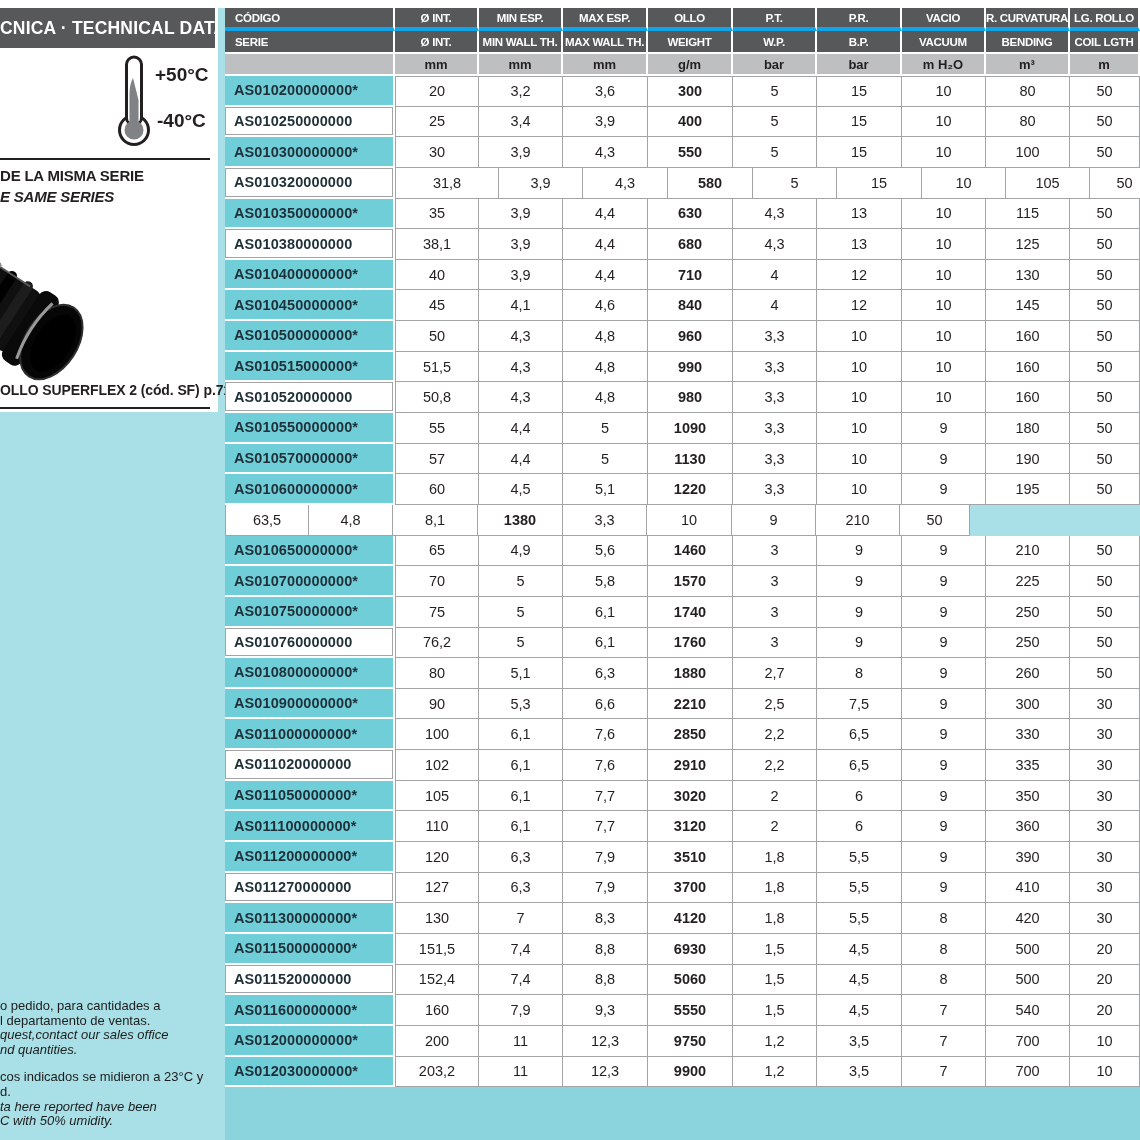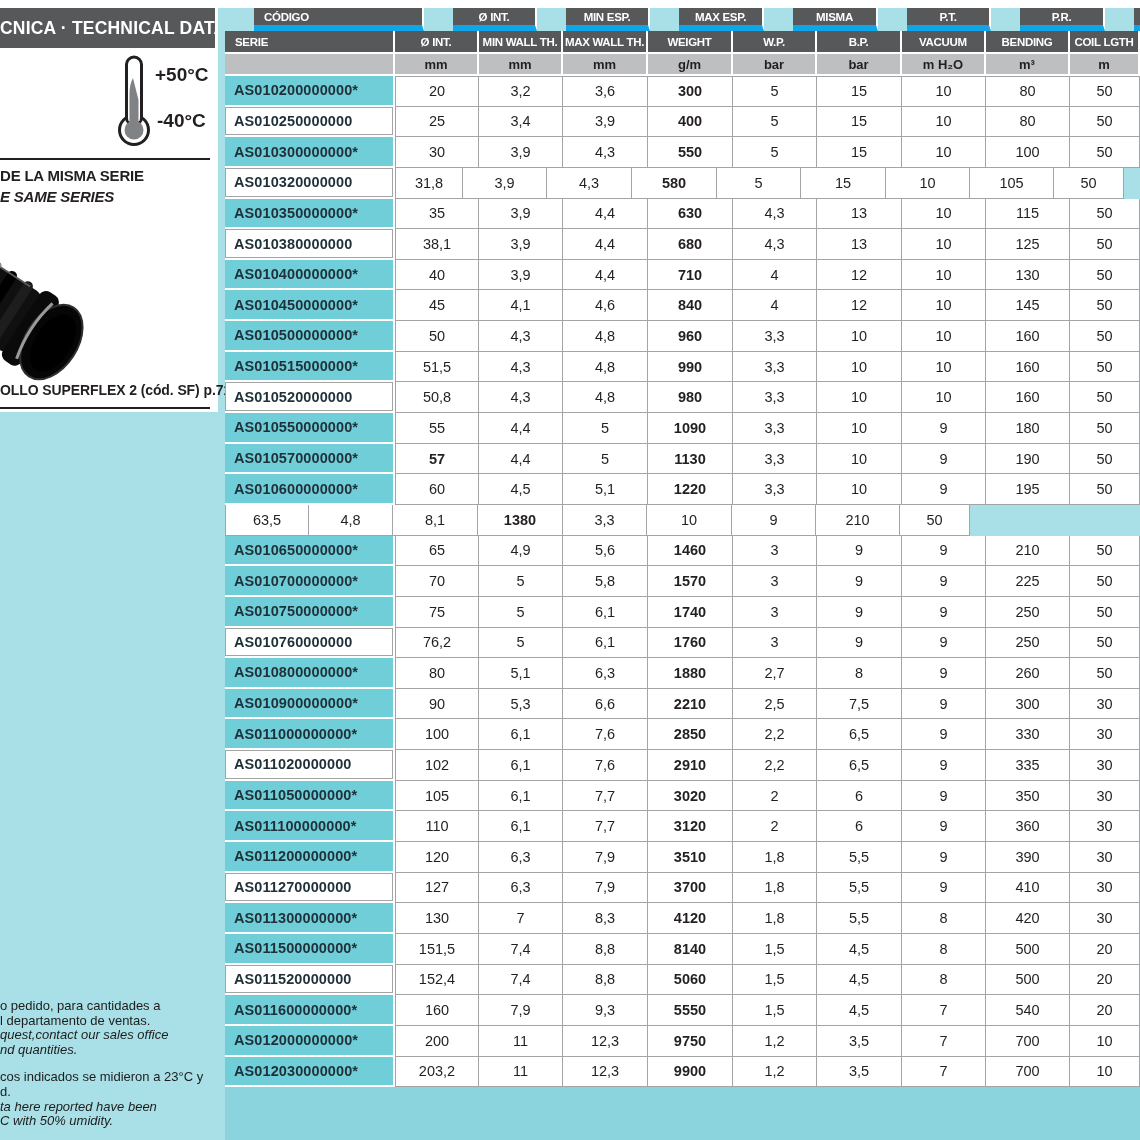--- a/index.html
+++ b/index.html
@@ -36,21 +36,21 @@
   
   .dtable { position:absolute; left:225px; top:8px; width:915px; }
   .thead-row { display:flex; }
   .hcell {
     box-sizing:border-box; flex:none; height:23px;
     display:flex; align-items:center; justify-content:center;
     background:#57585a; color:#fff; font-weight:bold; font-size:11.5px;
     letter-spacing:-0.3px; white-space:nowrap; overflow:hidden;
     border-right:2px solid #fff;
   }
-  .row-es .hcell { border-bottom:6px solid #0ea5e9;margin-left:29px; }
+  .row-es .hcell { border-bottom:4px solid #0ea5e9; }
   .row-en .hcell { border-bottom:2px solid #fff; }
   .row-units .hcell { background:#bdbfc1; color:#231f20; font-size:13px; height:22px; border-bottom:2px solid #fff; letter-spacing:0; }
   .hcell.c0 { justify-content:flex-start; padding-left:10px; }
 
   .tbody { display:flex; flex-direction:column; height:1011px; }
   .trow { flex:1 1 0; display:flex; min-height:0; }
   .tcell {
     box-sizing:border-box; flex:none; display:flex; align-items:center; justify-content:center;
     font-size:14.5px; background:#fff; color:#231f20;
     border-right:1px solid #a2a4a6; border-bottom:1px solid #a2a4a6;
@@ -136,21 +136,21 @@
       </div>
     </div>
 </div>
 
 <div class="dtable">
   <div class="thead-row row-es">
       <div class="hcell c0" style="width: 170px;">CÓDIGO</div>
       <div class="hcell" style="width: 84px;">Ø INT.</div>
       <div class="hcell" style="width: 84px;">MIN ESP.</div>
       <div class="hcell" style="width: 85px;">MAX ESP.</div>
-      <div class="hcell" style="width: 85px;">MISMA</div>
+      <div class="hcell" style="width: 85px;">OLLO</div>
       <div class="hcell" style="width: 84px;">P.T.</div>
       <div class="hcell" style="width: 85px;">P.R.</div>
       <div class="hcell" style="width: 84px;">VACIO</div>
       <div class="hcell" style="width: 84px;">R. CURVATURA</div>
       <div class="hcell" style="width: 70px;">LG. ROLLO</div>
     </div>
   <div class="thead-row row-en">
       <div class="hcell c0" style="width: 170px;">SERIE</div>
       <div class="hcell" style="width: 84px;">Ø INT.</div>
       <div class="hcell" style="width: 84px;">MIN WALL TH.</div>
@@ -206,21 +206,21 @@
         <div class="tcell val" style="width: 85px;">4,3</div>
         <div class="tcell val peso" style="width: 85px;">550</div>
         <div class="tcell val" style="width: 84px;">5</div>
         <div class="tcell val" style="width: 85px;">15</div>
         <div class="tcell val" style="width: 84px;">10</div>
         <div class="tcell val" style="width: 84px;">100</div>
         <div class="tcell val" style="width: 70px;">50</div>
       </div>
       <div class="trow">
         <div class="tcell code plain" style="width: 170px;">AS010320000000</div>
-        <div class="tcell val first-val" style="width: 68px;">31,8</div>
+        <div class="tcell val first-val" style="width: 104px;">31,8</div>
         <div class="tcell val" style="width: 84px;">3,9</div>
         <div class="tcell val" style="width: 85px;">4,3</div>
         <div class="tcell val peso" style="width: 85px;">580</div>
         <div class="tcell val" style="width: 84px;">5</div>
         <div class="tcell val" style="width: 85px;">15</div>
         <div class="tcell val" style="width: 84px;">10</div>
         <div class="tcell val" style="width: 84px;">105</div>
         <div class="tcell val" style="width: 70px;">50</div>
       </div>
       <div class="trow">
@@ -314,21 +314,21 @@
         <div class="tcell val" style="width: 85px;">5</div>
         <div class="tcell val peso" style="width: 85px;">1090</div>
         <div class="tcell val" style="width: 84px;">3,3</div>
         <div class="tcell val" style="width: 85px;">10</div>
         <div class="tcell val" style="width: 84px;">9</div>
         <div class="tcell val" style="width: 84px;">180</div>
         <div class="tcell val" style="width: 70px;">50</div>
       </div>
       <div class="trow">
         <div class="tcell code hl" style="width: 170px;">AS010570000000*</div>
-        <div class="tcell val first-val" style="width: 84px; font-weight: bold;">57</div>
+        <div class="tcell val first-val" style="width: 84px;">57</div>
         <div class="tcell val" style="width: 84px;">4,4</div>
         <div class="tcell val" style="width: 85px;">5</div>
         <div class="tcell val peso" style="width: 85px;">1130</div>
         <div class="tcell val" style="width: 84px;">3,3</div>
         <div class="tcell val" style="width: 85px;">10</div>
         <div class="tcell val" style="width: 84px;">9</div>
         <div class="tcell val" style="width: 84px;">190</div>
         <div class="tcell val" style="width: 70px;">50</div>
       </div>
       <div class="trow">
@@ -508,21 +508,21 @@
         <div class="tcell val" style="width: 85px;">5,5</div>
         <div class="tcell val" style="width: 84px;">8</div>
         <div class="tcell val" style="width: 84px;">420</div>
         <div class="tcell val" style="width: 70px;">30</div>
       </div>
       <div class="trow">
         <div class="tcell code hl" style="width: 170px;">AS011500000000*</div>
         <div class="tcell val first-val" style="width: 84px;">151,5</div>
         <div class="tcell val" style="width: 84px;">7,4</div>
         <div class="tcell val" style="width: 85px;">8,8</div>
-        <div class="tcell val peso" style="width: 85px;">8140</div>
+        <div class="tcell val peso" style="width: 85px;">6930</div>
         <div class="tcell val" style="width: 84px;">1,5</div>
         <div class="tcell val" style="width: 85px;">4,5</div>
         <div class="tcell val" style="width: 84px;">8</div>
         <div class="tcell val" style="width: 84px;">500</div>
         <div class="tcell val" style="width: 70px;">20</div>
       </div>
       <div class="trow">
         <div class="tcell code plain" style="width: 170px;">AS011520000000</div>
         <div class="tcell val first-val" style="width: 84px;">152,4</div>
         <div class="tcell val" style="width: 84px;">7,4</div>

